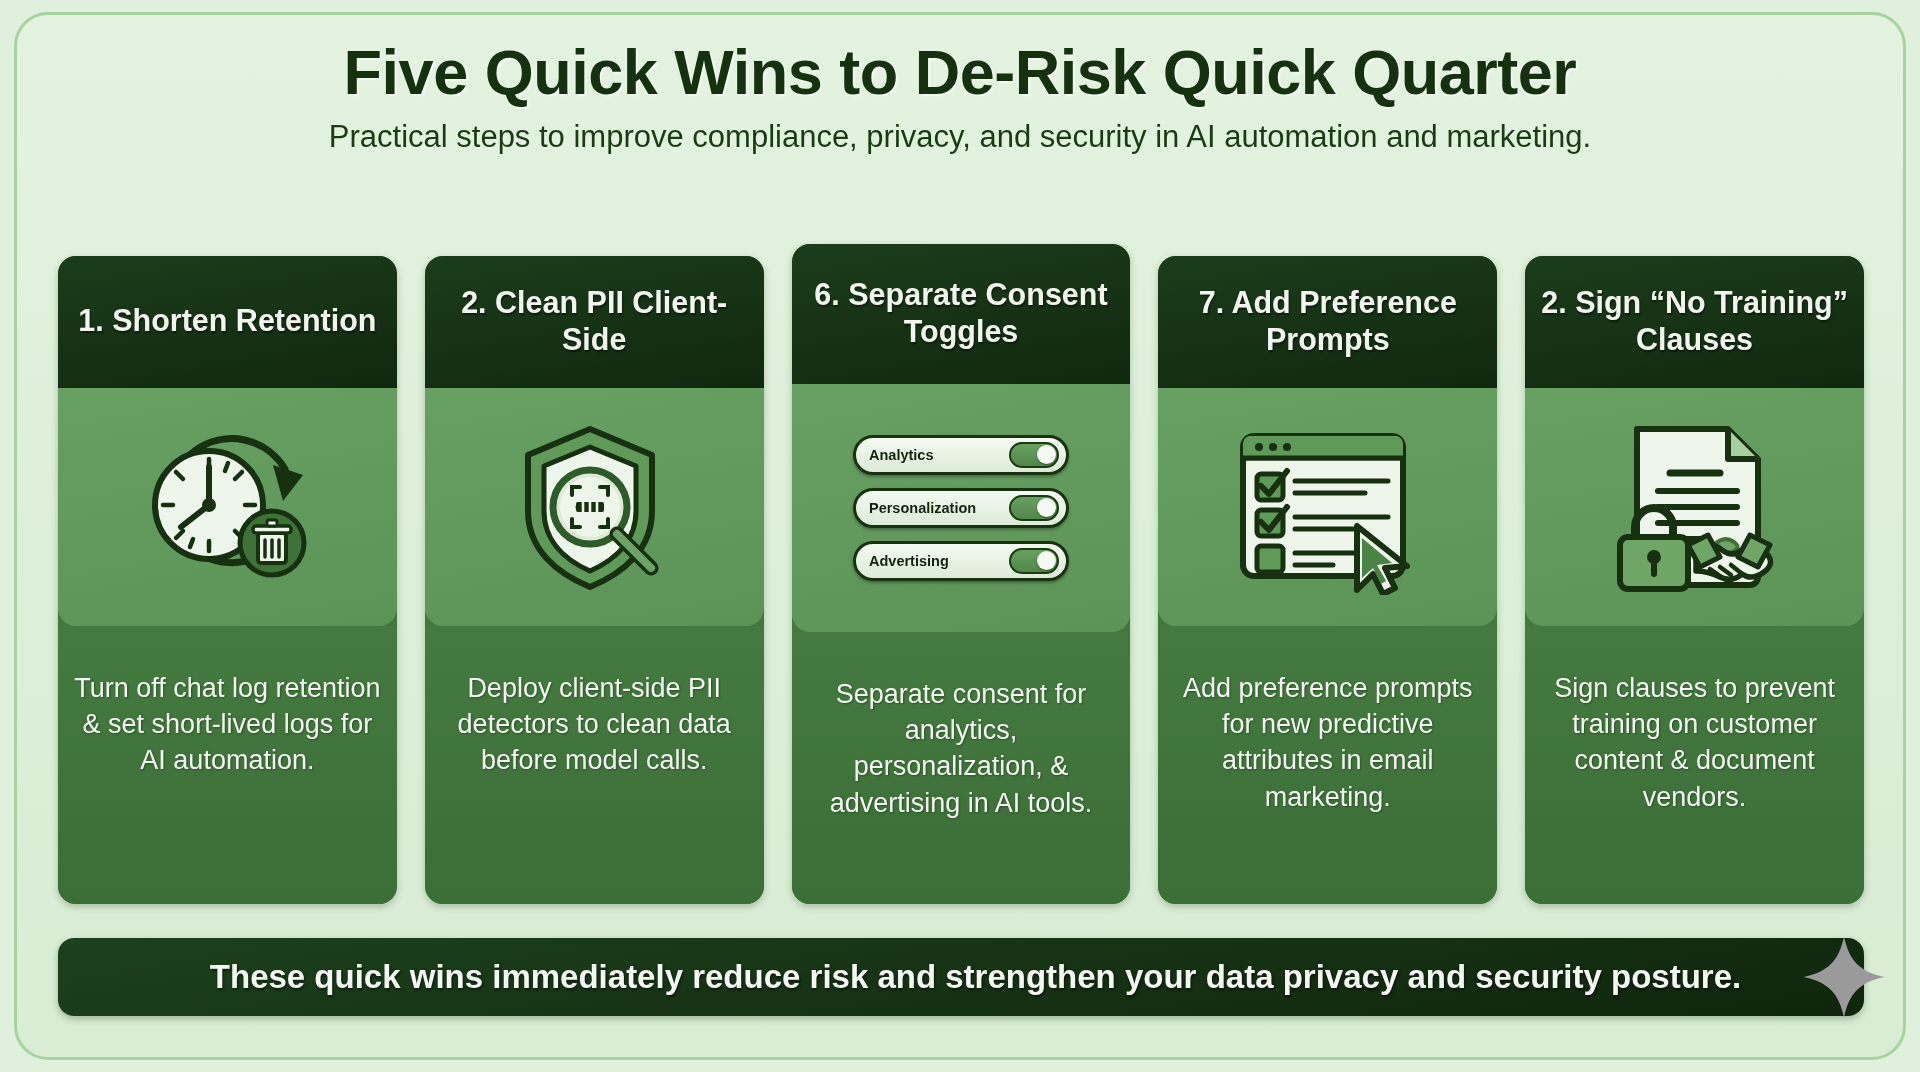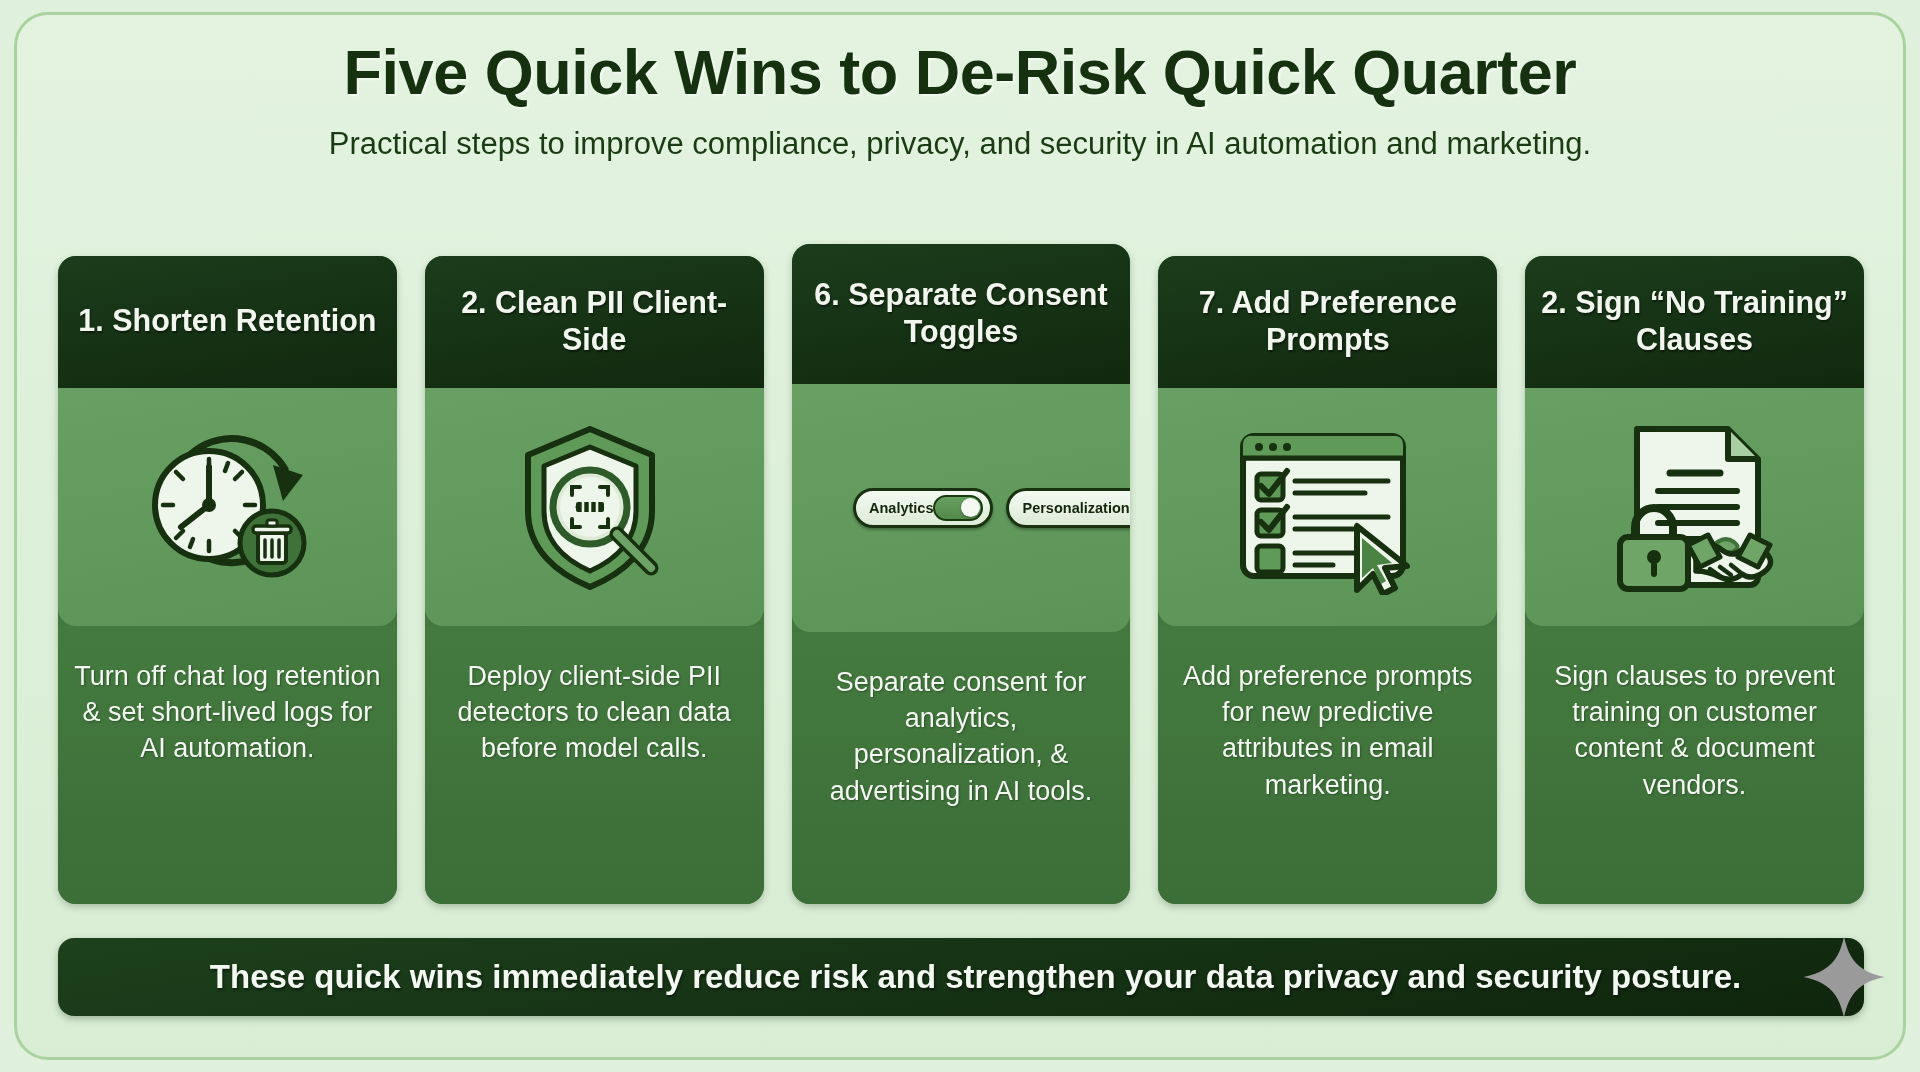--- a/index.html
+++ b/index.html
@@ -53,21 +53,21 @@
   #page-title {
     font-size: 63px;
     font-weight: bold;
     color: #16310f;
     letter-spacing: -0.5px;
     line-height: 1.08;
     text-shadow: 2px 2px 2px rgba(255,255,255,0.55);
   }
 
   #page-subtitle {
-    margin-top: 19px;
+    margin-top: 12px;
     font-size: 31px;
     font-weight: 400;
     color: #1b3b14;
     line-height: 1.2;
   }
 
   
   #cards {
     position: absolute;
     left: 58px;
@@ -119,28 +119,28 @@
   }
   .card.tall .card-icon { height: 248px; }
 
   .card-body {
     flex: 1 1 auto;
     background: linear-gradient(180deg, #447a3f 0%, #3c6e38 100%);
     color: #f4f8f2;
     font-size: 27px;
     line-height: 1.34;
     text-align: center;
-    padding: 32px 16px 22px;
+    padding: 44px 16px 22px;
     text-shadow: 1px 1px 2px rgba(0,0,0,0.3);
   }
 
   
   .toggle-stack {
     display: flex;
-    flex-direction: row;
+    flex-direction: column;
     gap: 13px;
     width: 216px;
   }
   .toggle-row {
     display: flex;
     align-items: center;
     justify-content: space-between;
     background: linear-gradient(180deg, #f4faf2 0%, #dcebd7 100%);
     border: 3.5px solid #18320f;
     border-radius: 22px;

